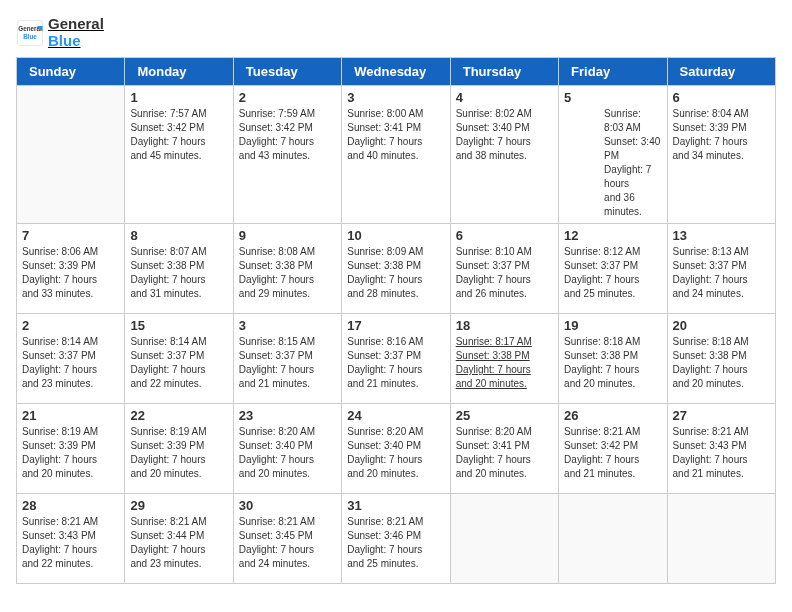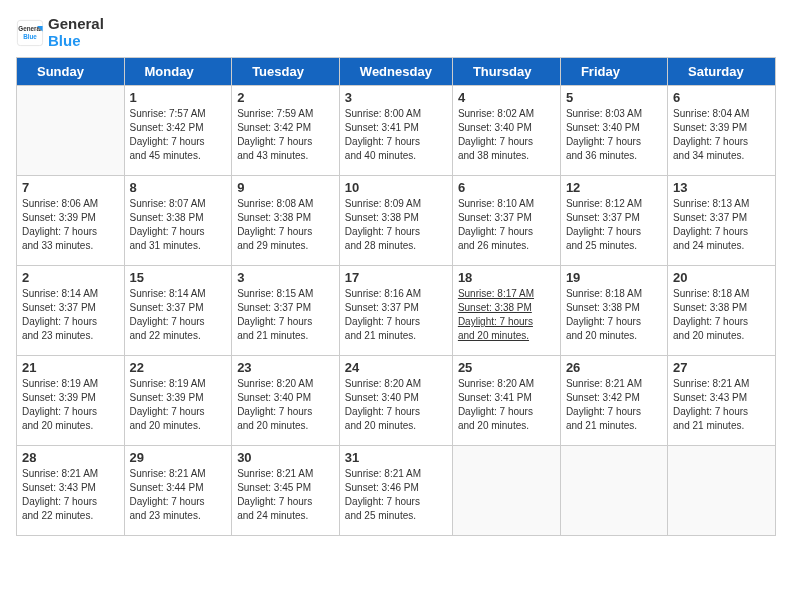--- a/index.html
+++ b/index.html
@@ -7,20 +7,21 @@
       font-family: Arial, sans-serif;
       background: #fff;
       width: 792px;
       min-height: 612px;
       padding: 16px;
     }
     .header {
       display: flex;
       align-items: flex-start;
       margin-bottom: 8px;
+      text-decoration: underline;
     }
     .logo {
       display: flex;
       align-items: center;
     }
     .logo-text {
       display: flex;
       flex-direction: column;
       line-height: 1.1;
     }
@@ -54,21 +55,21 @@
     .calendar {
       width: 100%;
       border-collapse: collapse;
       border: 1px solid #ccc;
     }
     .calendar th {
       background-color: #1565C0;
       color: #fff;
       font-size: 13px;
       font-weight: bold;
-      padding: 6px 20px;
+      padding: 6px 12px;
       text-align: left;
       border: 1px solid #ccc;
     }
     .calendar td {
       vertical-align: top;
       border: 1px solid #ccc;
       padding: 4px 5px;
       font-size: 10.5px;
       color: #333;
       width: 14.28%;
@@ -145,21 +146,21 @@
         </td>
         <td>
           <span class="day-number">4</span>
           <div class="day-info" style="white-space: pre-line;">Sunrise: 8:02 AM
 Sunset: 3:40 PM
 Daylight: 7 hours
 and 38 minutes.</div>
         </td>
         <td>
           <span class="day-number">5</span>
-          <div class="day-info" style="white-space: pre-line;">Sunrise: 8:03 AM
+          <div class="day-info" style="white-space: pre-line; margin-left: 40px;">Sunrise: 8:03 AM
 Sunset: 3:40 PM
 Daylight: 7 hours
 and 36 minutes.</div>
         </td>
         <td>
           <span class="day-number">6</span>
           <div class="day-info" style="white-space: pre-line;">Sunrise: 8:04 AM
 Sunset: 3:39 PM
 Daylight: 7 hours
 and 34 minutes.</div>

